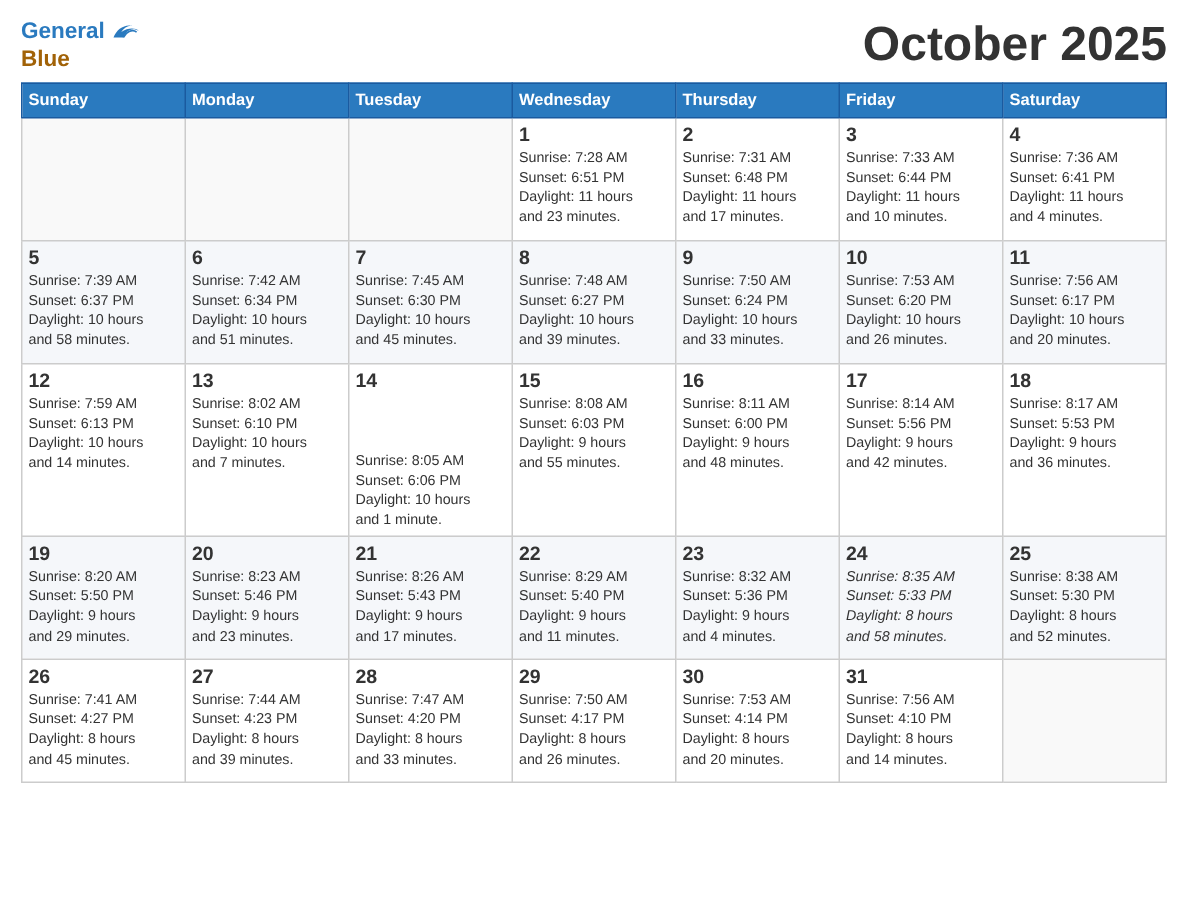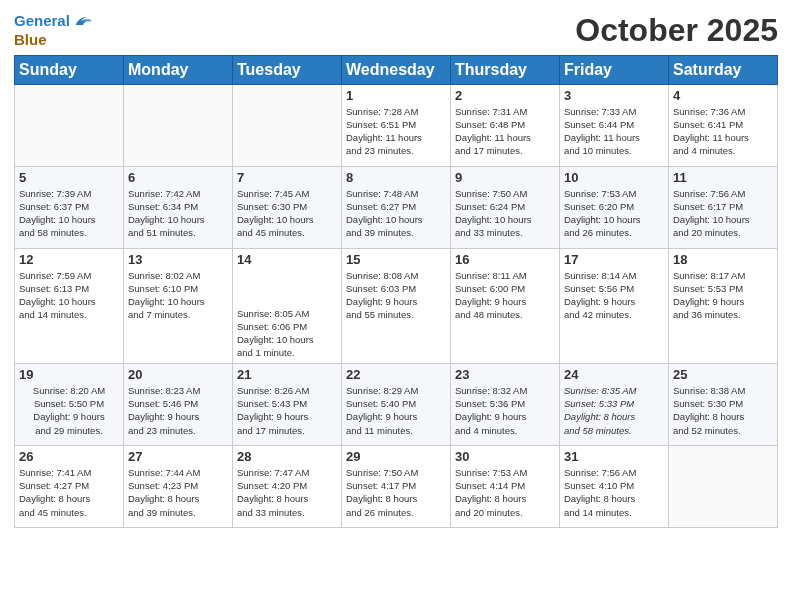--- a/index.html
+++ b/index.html
@@ -10,21 +10,21 @@
       height: 612px;
       overflow: hidden;
     }
     .container {
       width: 792px;
       padding: 10px 14px 8px 14px;
     }
     .header-row {
       display: flex;
       justify-content: space-between;
-      align-items: flex-end;
+      align-items: center;
       margin-bottom: 6px;
       gap: 28px;
     }
     .logo {
       display: flex;
       align-items: center;
       gap: 0;
     }
     .logo-text {
       font-size: 15px;
@@ -54,21 +54,21 @@
       color: #555;
     }
     .calendar {
       width: 100%;
       border-collapse: collapse;
       border: 1px solid #ccc;
     }
     .calendar th {
       background: #2a7abf;
       color: #fff;
-      font-size: 16px;
+      font-size: 11px;
       font-weight: bold;
       padding: 5px 4px;
       text-align: left;
       border: 1px solid #1a5a9f;
     }
     .calendar td {
       width: calc(100% / 7);
       vertical-align: top;
       border: 1px solid #ccc;
       padding: 3px 4px;
@@ -262,21 +262,21 @@
             <span class="day-num">18</span>
             <div class="day-info" style="white-space: pre-line;">Sunrise: 8:17 AM
 Sunset: 5:53 PM
 Daylight: 9 hours
 and 36 minutes.</div>
           </td>
         </tr>
         <tr>
           <td>
             <span class="day-num">19</span>
-            <div class="day-info" style="white-space: pre-line; text-align: center;">Sunrise: 8:20 AM
+            <div class="day-info" style="white-space: pre-line;">Sunrise: 8:20 AM
 Sunset: 5:50 PM
 Daylight: 9 hours
 and 29 minutes.</div>
           </td>
           <td>
             <span class="day-num">20</span>
             <div class="day-info" style="white-space: pre-line;">Sunrise: 8:23 AM
 Sunset: 5:46 PM
 Daylight: 9 hours
 and 23 minutes.</div>

